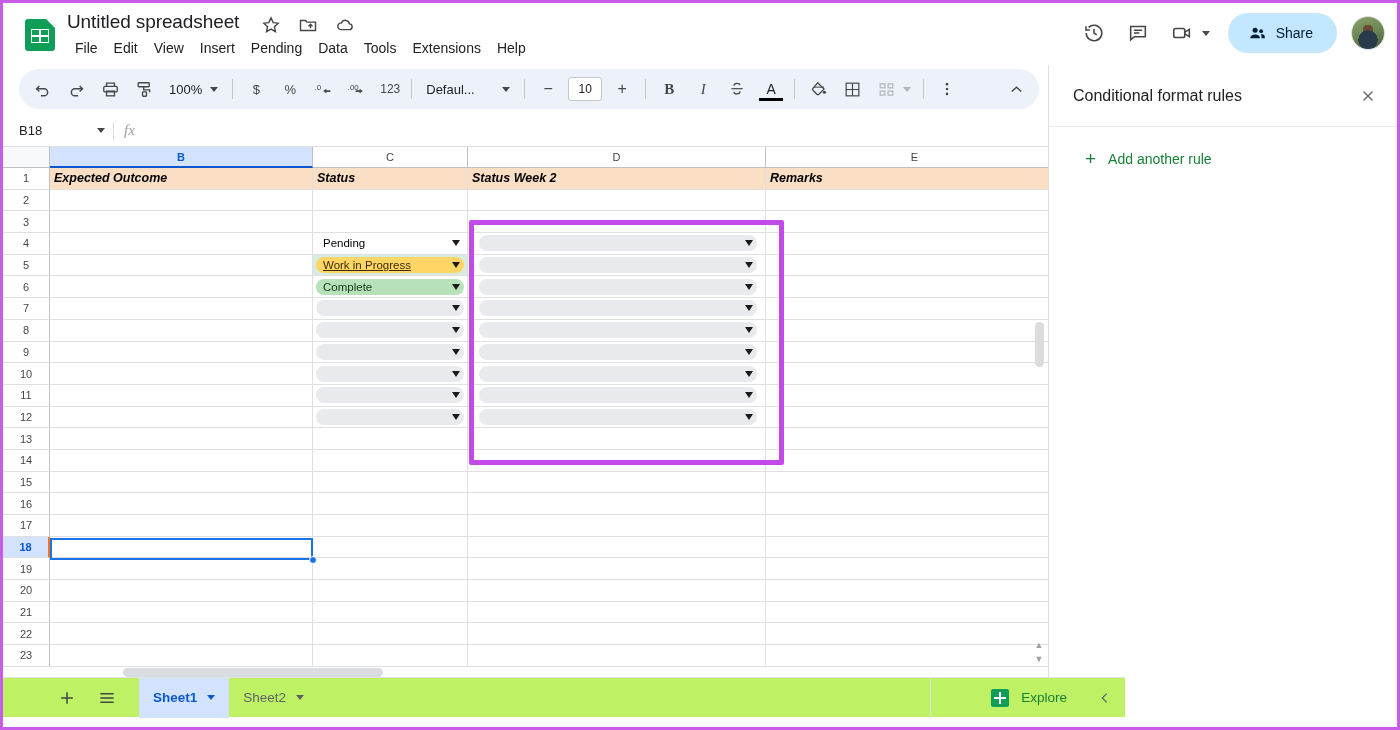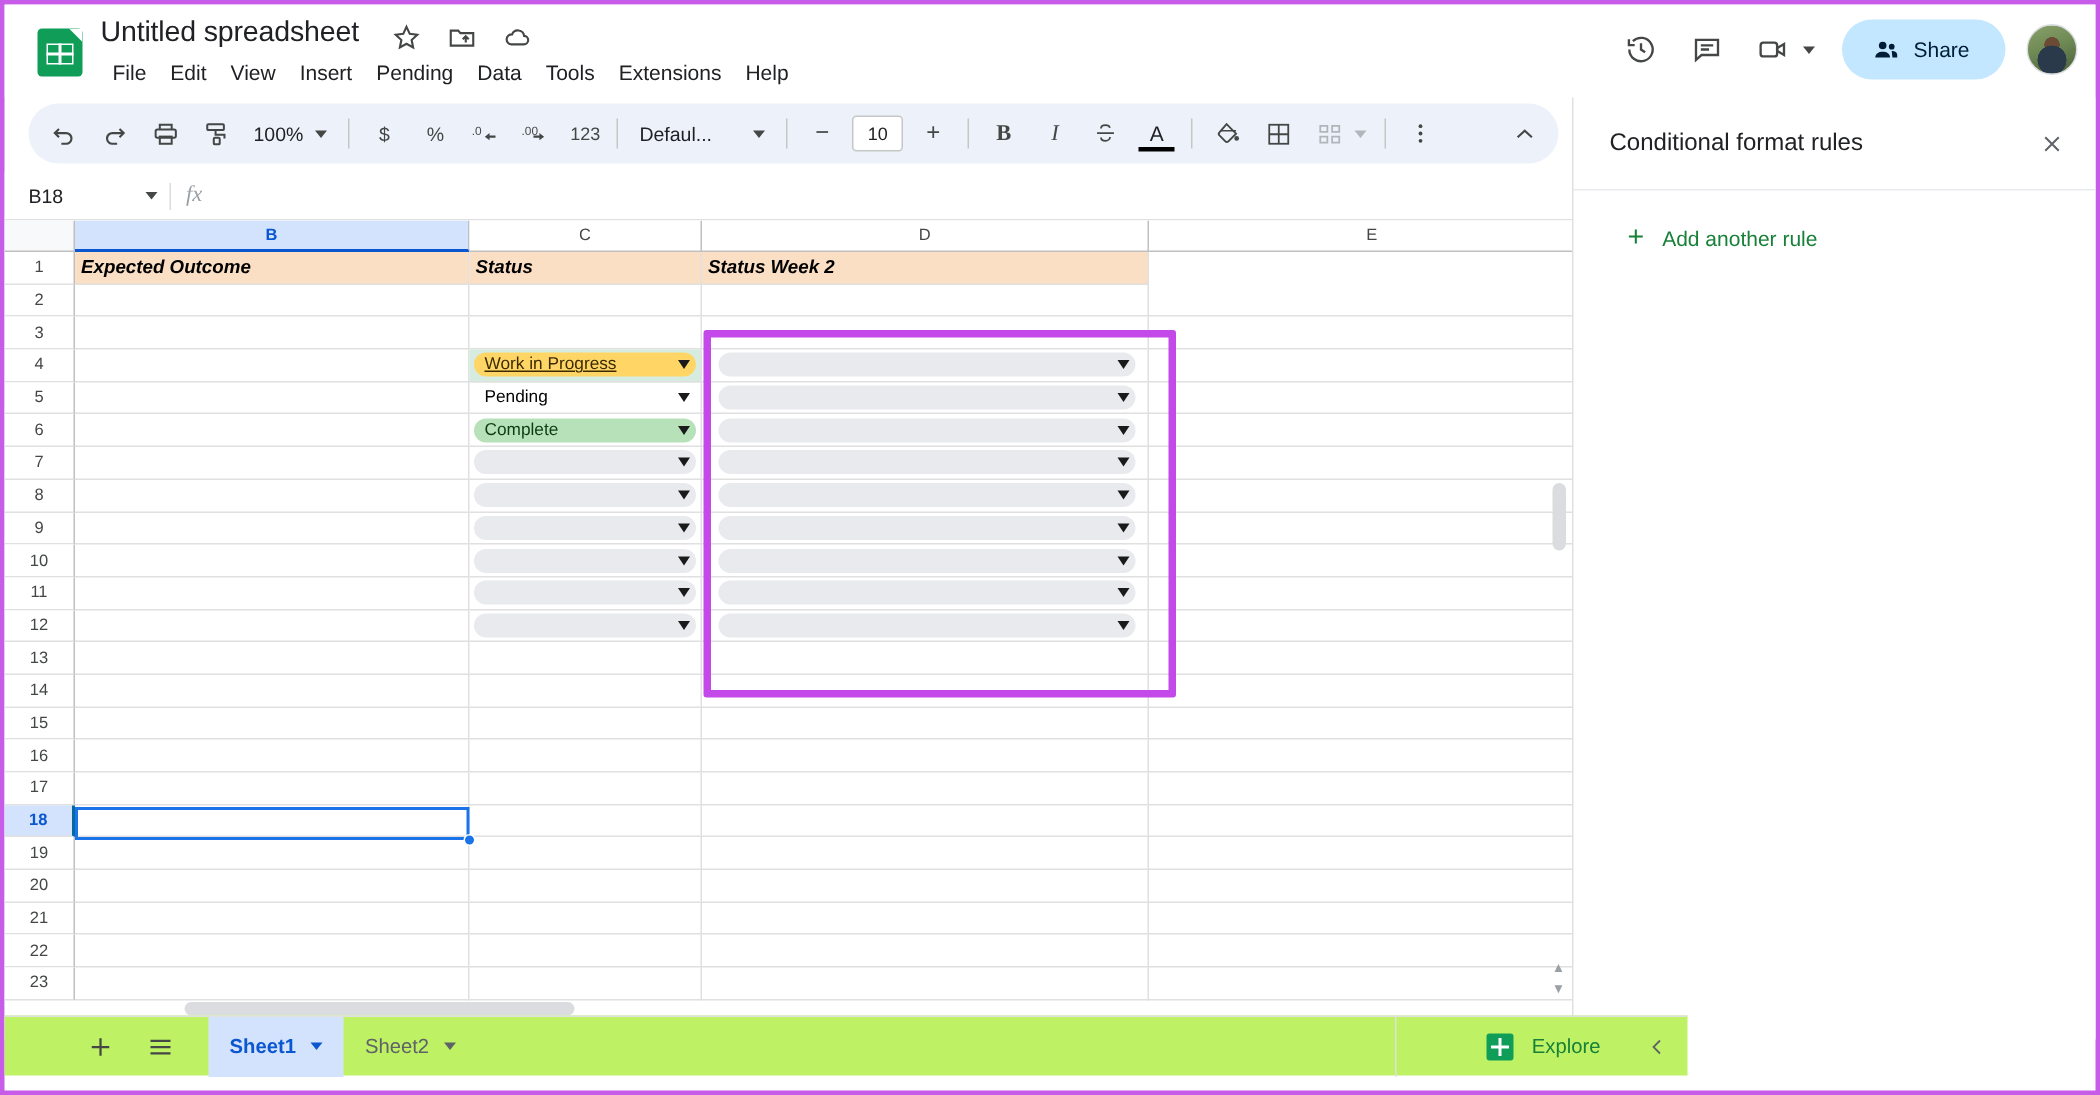--- a/index.html
+++ b/index.html
@@ -118,21 +118,21 @@
     height:21px; background:#fff; border-right:1px solid #c0c0c0; border-bottom:1px solid #c0c0c0;
     display:flex; align-items:center; justify-content:center; font-size:11px; color:#444746;
   }
   .colhdr.sel { background:#d3e3fd; color:#0b57d0; font-weight:bold; border-bottom:2px solid #0b57d0; }
 
   .rowhdr-col { position:absolute; left:0; top:21px; width:47px; }
   .rowhdr {
     height:21.7px; background:#fff; border-right:1px solid #c0c0c0; border-bottom:1px solid #e0e0e0;
     display:flex; align-items:center; justify-content:center; font-size:11px; color:#444746;
   }
-  .rowhdr.sel { background:#d3e3fd; color:#0b57d0; font-weight:bold; border-right:2px solid #0369a1; }
+  .rowhdr.sel { background:#d3e3fd; color:#0b57d0; font-weight:bold; border-right:2px solid #f97316; }
 
   .cells { position:absolute; left:47px; top:21px; }
   .cellrow { display:flex; height:21.7px; }
   .cell {
     border-right:1px solid #e0e0e0; border-bottom:1px solid #e0e0e0;
     font-size:12px; color:#000; display:flex; align-items:center; padding:0 4px;
     background:transparent; overflow:hidden; white-space:nowrap;
   }
   .cell.hdr1 { background:#fbdfc4; font-style:italic; font-weight:bold; font-size:12.5px; }
   .cell.greenbg { background:#d7ece1; }
@@ -417,54 +417,55 @@
         <div class="rowhdr">20</div>
         <div class="rowhdr">21</div>
         <div class="rowhdr">22</div>
         <div class="rowhdr">23</div>
       </div>
     <div class="cells">
         <div class="cellrow">
           <div class="cell hdr1" style="width: 263px;">Expected Outcome</div>
           <div class="cell hdr1" style="width: 155px;">Status</div>
           <div class="cell hdr1" style="width: 298px;">Status Week 2</div>
-        </div>
-        <div class="cellrow">
-          <div class="cell" style="width: 263px;"></div>
-          <div class="cell" style="width: 155px;"></div>
-          <div class="cell" style="width: 298px;"></div>
-          <div class="cell" style="width: 298px;"></div>
-        </div>
-        <div class="cellrow">
-          <div class="cell" style="width: 263px;"></div>
-          <div class="cell" style="width: 155px;"></div>
-          <div class="cell" style="width: 298px;"></div>
+          <div class="cell hdr1" style="width: 298px;">Remarks</div>
+        </div>
+        <div class="cellrow">
+          <div class="cell" style="width: 263px;"></div>
+          <div class="cell" style="width: 155px;"></div>
+          <div class="cell" style="width: 298px;"></div>
+          <div class="cell" style="width: 298px;"></div>
+        </div>
+        <div class="cellrow">
+          <div class="cell" style="width: 263px;"></div>
+          <div class="cell" style="width: 155px;"></div>
+          <div class="cell" style="width: 298px;"></div>
+          <div class="cell" style="width: 298px;"></div>
+        </div>
+        <div class="cellrow">
+          <div class="cell" style="width: 263px;"></div>
+          <div class="cell" style="width: 155px; padding: 0px 3px;">
+            <div class="chip plain">
+              <span class="lbl">Pending</span>
+              <span class="chip-tri"></span>
+            </div>
+          </div>
+          <div class="cell" style="width: 298px; padding: 0px 8px 0px 11px;">
+            <div class="chip empty">
+              <span class="lbl"></span>
+              <span class="chip-tri"></span>
+            </div>
+          </div>
           <div class="cell" style="width: 298px;"></div>
         </div>
         <div class="cellrow">
           <div class="cell" style="width: 263px;"></div>
           <div class="cell greenbg" style="width: 155px; padding: 0px 3px;">
             <div class="chip amber">
               <span class="lbl">Work in Progress</span>
-              <span class="chip-tri"></span>
-            </div>
-          </div>
-          <div class="cell" style="width: 298px; padding: 0px 8px 0px 11px;">
-            <div class="chip empty">
-              <span class="lbl"></span>
-              <span class="chip-tri"></span>
-            </div>
-          </div>
-          <div class="cell" style="width: 298px;"></div>
-        </div>
-        <div class="cellrow">
-          <div class="cell" style="width: 263px;"></div>
-          <div class="cell" style="width: 155px; padding: 0px 3px;">
-            <div class="chip plain">
-              <span class="lbl">Pending</span>
               <span class="chip-tri"></span>
             </div>
           </div>
           <div class="cell" style="width: 298px; padding: 0px 8px 0px 11px;">
             <div class="chip empty">
               <span class="lbl"></span>
               <span class="chip-tri"></span>
             </div>
           </div>
           <div class="cell" style="width: 298px;"></div>

